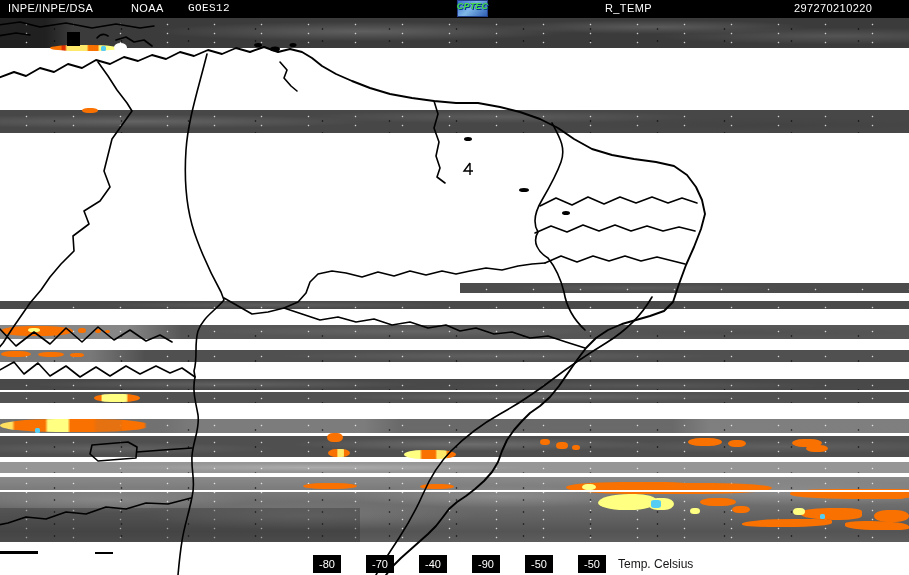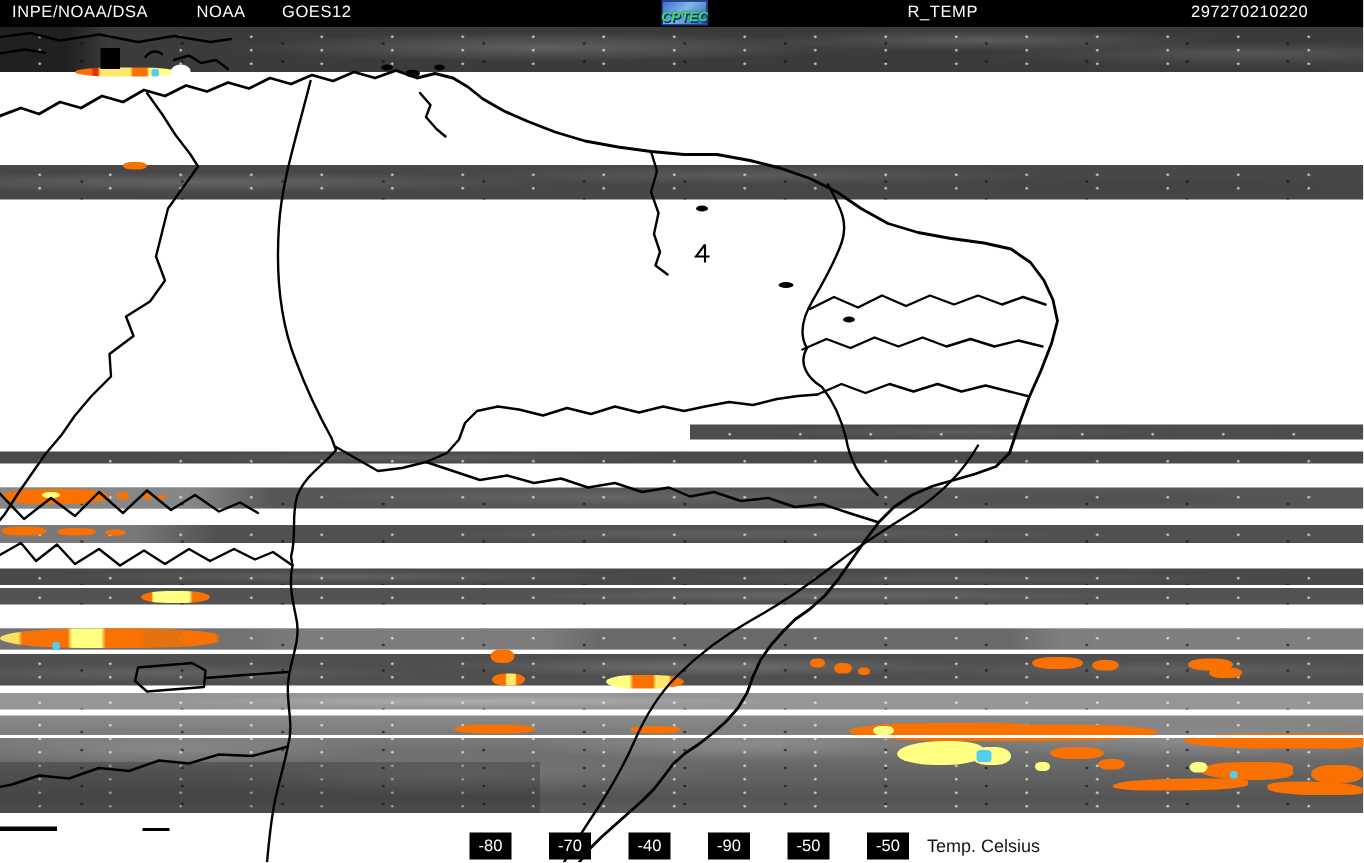--- a/index.html
+++ b/index.html
@@ -1,24 +1,24 @@
 <!DOCTYPE html>
 <html><head>
 <meta charset="utf-8">
 <style>
   html,body{margin:0;padding:0;background:#fff;}
   #screen{position:relative;width:909px;height:575px;background:#ffffff;overflow:hidden;
           font-family:"Liberation Sans", sans-serif;}
   
   #header{position:absolute;left:0;top:0;width:909px;height:18px;background:#000;z-index:6;}
   .htxt{position:absolute;top:2px;color:#fdfdfd;font-size:11px;letter-spacing:.4px;white-space:nowrap;}
-  #logo{position:absolute;left:441px;top:0px;width:31px;height:17px;
+  #logo{position:absolute;left:457px;top:0px;width:31px;height:17px;
         background:linear-gradient(135deg,#3d6fd0 0%,#7fb7e8 45%,#2f5fb5 100%);
         border:1px solid #24408a;box-sizing:border-box;
-        display:flex;align-items:flex-end;justify-content:center;}
+        display:flex;align-items:flex-start;justify-content:center;}
   #logo span{font-size:9px;font-weight:700;font-style:italic;color:#49e049;
              text-shadow:0 0 1px #063a8a, 1px 1px 0 #063a8a;letter-spacing:.2px;}
   
   .stripe{position:absolute;left:0;width:909px;z-index:1;}
   .stripe::after{content:"";position:absolute;inset:0;
      background-image:
        radial-gradient(circle, rgba(255,255,255,.75) 0 .6px, transparent 1.1px),
        radial-gradient(circle, rgba(0,0,0,.55) 0 .7px, transparent 1.2px);
      background-size:47px 9px, 67px 12px;background-position:3px 2px, 21px 5px;}
   
@@ -178,23 +178,23 @@
       <ellipse cx="275" cy="49" rx="5" ry="2.5"></ellipse>
       <ellipse cx="293" cy="45" rx="3.5" ry="2"></ellipse>
       <ellipse cx="468" cy="139" rx="4" ry="2"></ellipse>
       <ellipse cx="524" cy="190" rx="5" ry="2"></ellipse>
       <ellipse cx="566" cy="213" rx="4" ry="2"></ellipse>
     </g>
     <path d="M 470,163 L 464,171 L 473,171 M 470,163 L 470,175" fill="none" stroke="#000" stroke-width="1.4"></path>
   </svg>
 
   <div id="header">
-    <span class="htxt" style="left:8px;">INPE/NOAA/DSA</span>
+    <span class="htxt" style="left:8px;">INPE/INPE/DSA</span>
     <span class="htxt" style="left:131px;">NOAA</span>
-    <span class="htxt" style="left:188px;">GOES12</span>
+    <span class="htxt" style="left:188px;font-family:Liberation Mono, monospace;">GOES12</span>
     <div id="logo">
       <span>CPTEC</span>
     </div>
     <span class="htxt" style="left:605px;">R_TEMP</span>
     <span class="htxt" style="left:794px;">297270210220</span>
   </div>
 
   <div id="legend">
     <span class="lcell">-80</span>
     <span class="swatch" style="background-color: rgb(255, 156, 239);"></span>

